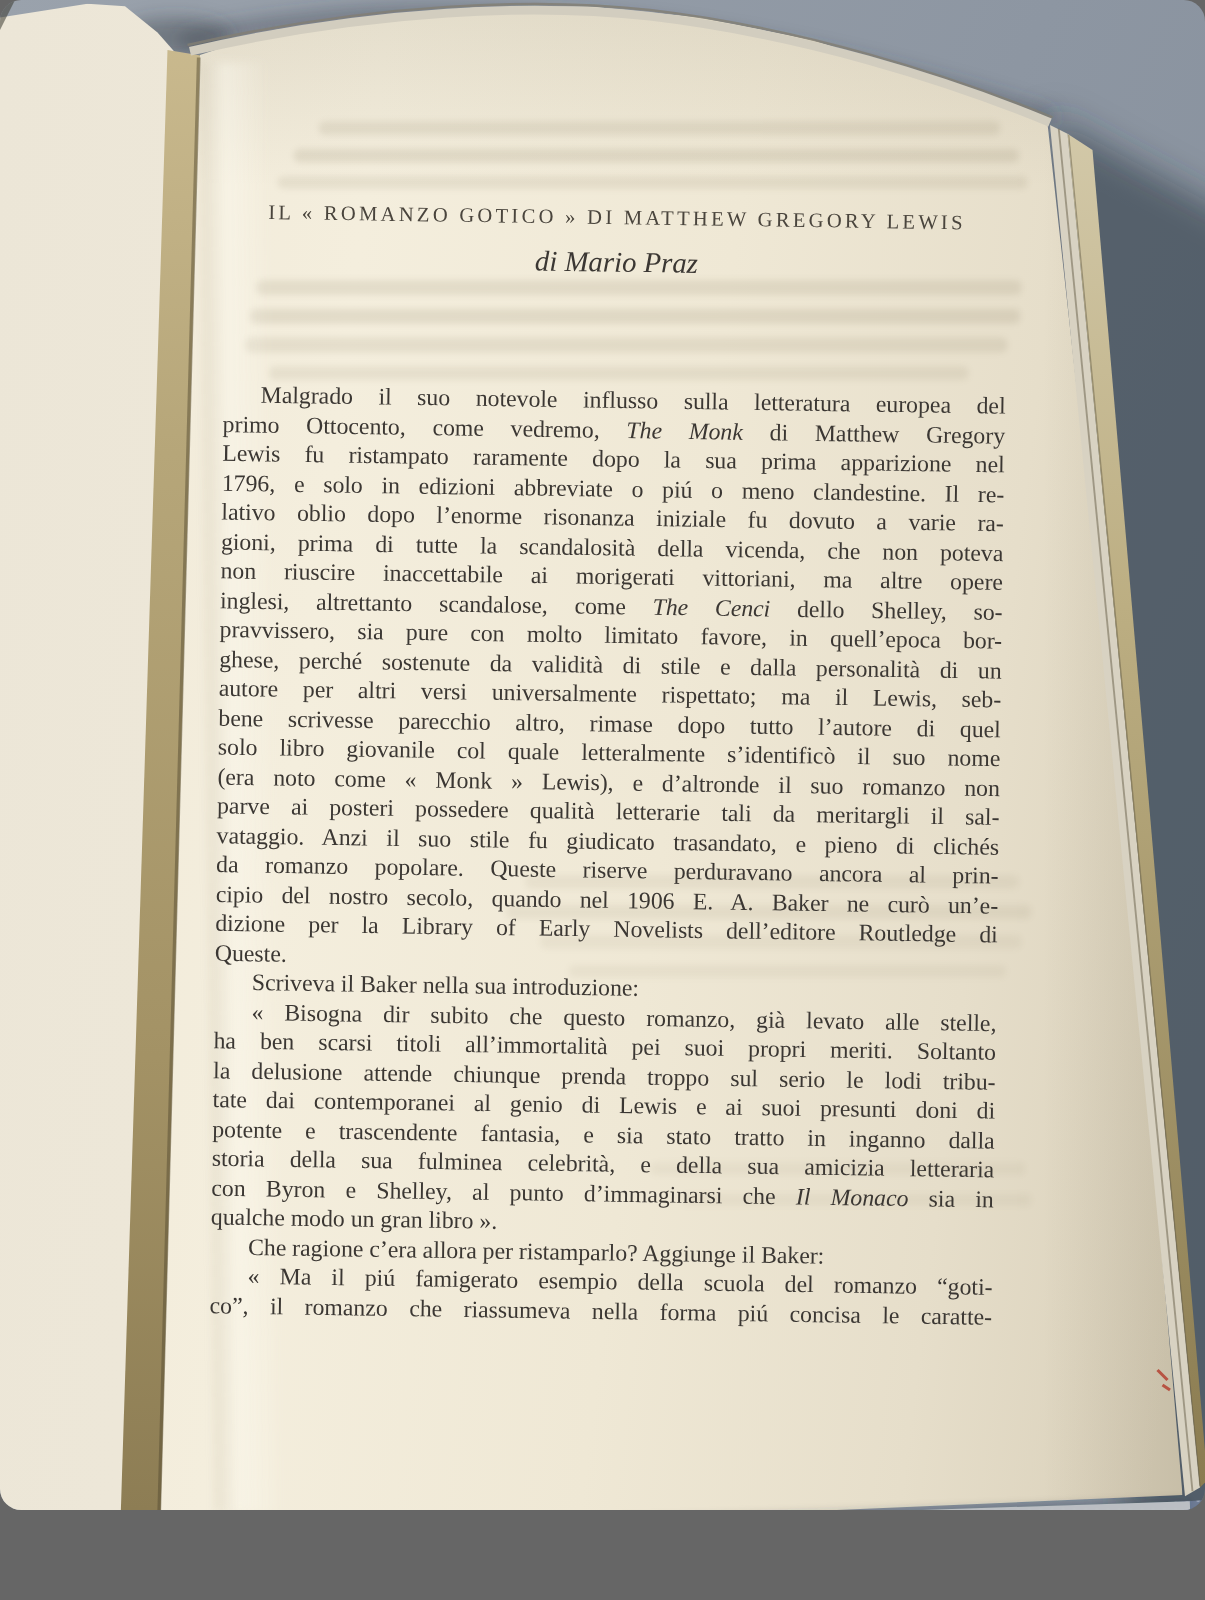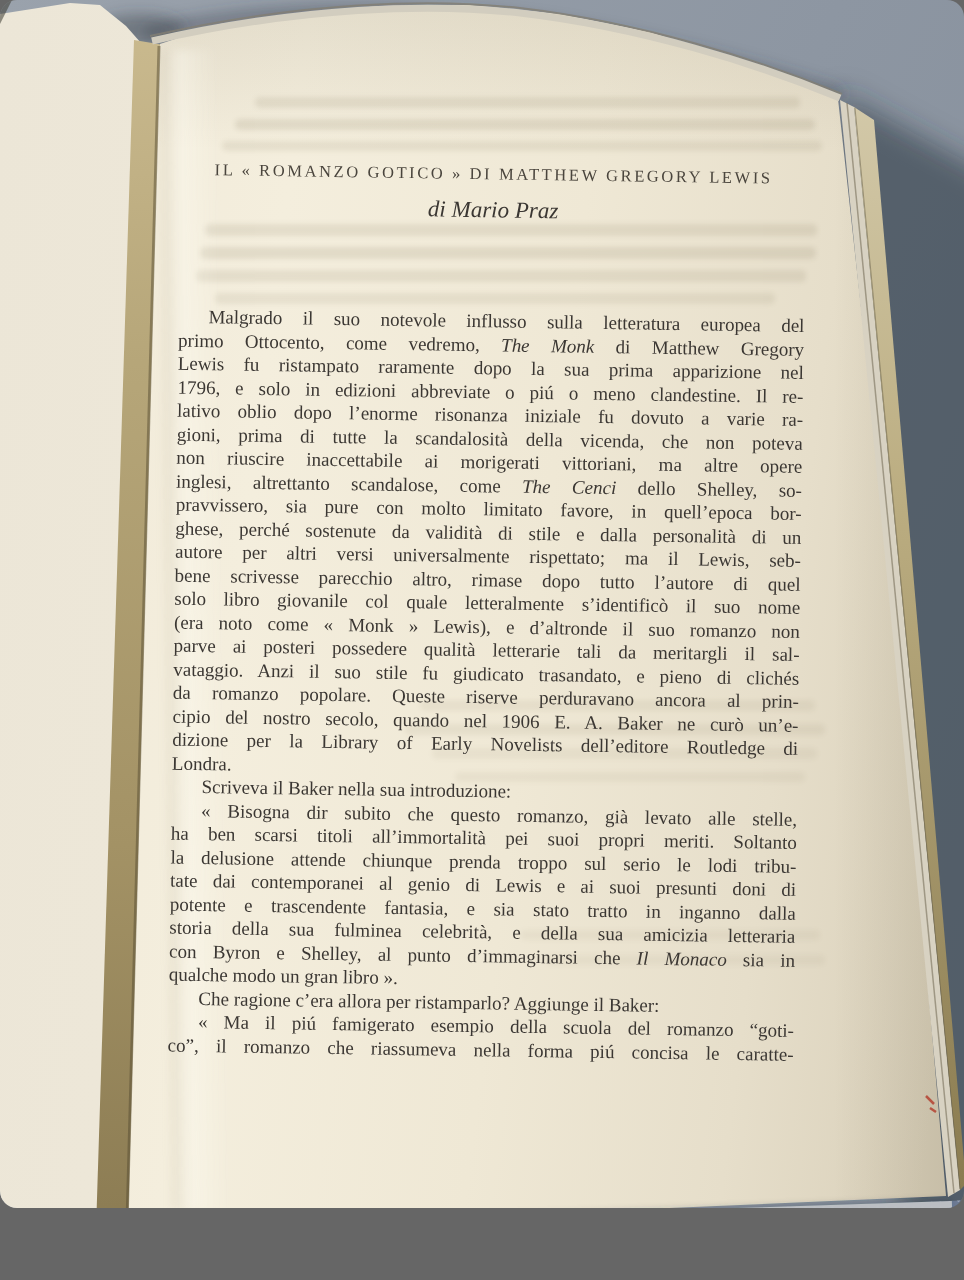--- a/index.html
+++ b/index.html
@@ -112,21 +112,21 @@
           <div class="line j"><span>ghese, perché sostenute da validità di stile e dalla personalità di un</span></div>
           <div class="line j"><span>autore per altri versi universalmente rispettato; ma il Lewis, seb-</span></div>
           <div class="line j"><span>bene scrivesse parecchio altro, rimase dopo tutto l’autore di quel</span></div>
           <div class="line j"><span>solo libro giovanile col quale letteralmente s’identificò il suo nome</span></div>
           <div class="line j"><span>(era noto come « Monk » Lewis), e d’altronde il suo romanzo non</span></div>
           <div class="line j"><span>parve ai posteri possedere qualità letterarie tali da meritargli il sal-</span></div>
           <div class="line j"><span>vataggio. Anzi il suo stile fu giudicato trasandato, e pieno di clichés</span></div>
           <div class="line j"><span>da romanzo popolare. Queste riserve perduravano ancora al prin-</span></div>
           <div class="line j"><span>cipio del nostro secolo, quando nel 1906 E. A. Baker ne curò un’e-</span></div>
           <div class="line j"><span>dizione per la Library of Early Novelists dell’editore Routledge di</span></div>
-          <div class="line"><span>Londra.</span></div>
+          <div class="line"><span>Queste.</span></div>
           <div class="line ind"><span>Scriveva il Baker nella sua introduzione:</span></div>
           <div class="line j ind"><span>« Bisogna dir subito che questo romanzo, già levato alle stelle,</span></div>
           <div class="line j"><span>ha ben scarsi titoli all’immortalità pei suoi propri meriti. Soltanto</span></div>
           <div class="line j"><span>la delusione attende chiunque prenda troppo sul serio le lodi tribu-</span></div>
           <div class="line j"><span>tate dai contemporanei al genio di Lewis e ai suoi presunti doni di</span></div>
           <div class="line j"><span>potente e trascendente fantasia, e sia stato tratto in inganno dalla</span></div>
           <div class="line j"><span>storia della sua fulminea celebrità, e della sua amicizia letteraria</span></div>
           <div class="line j"><span>con Byron e Shelley, al punto d’immaginarsi che </span><em>Il Monaco</em><span> sia in</span></div>
           <div class="line"><span>qualche modo un gran libro ».</span></div>
           <div class="line ind"><span>Che ragione c’era allora per ristamparlo? Aggiunge il Baker:</span></div>

